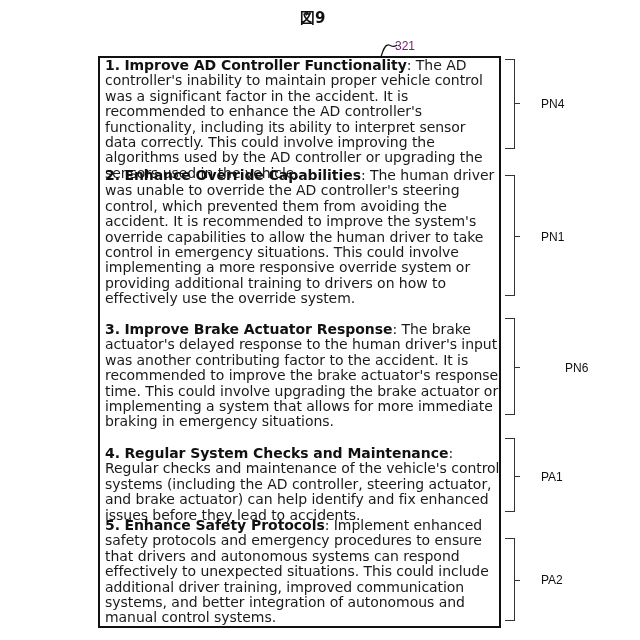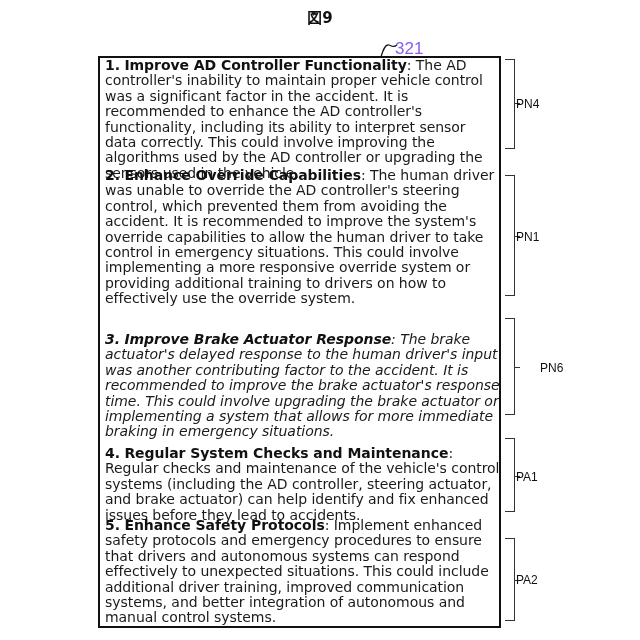--- a/index.html
+++ b/index.html
@@ -13,33 +13,33 @@
       position: relative;
       overflow: hidden;
       font-family: "DejaVu Sans", "Liberation Sans", sans-serif;
       color: #111;
     }
     .fig-title {
       position: absolute;
       left: 300px;
       top: 9px;
       width: 40px;
-      text-align: center;
+      text-align: left;
       font-family: "DejaVu Sans", sans-serif;
       font-weight: bold;
       font-size: 15px;
       color: #111;
     }
     .ref-label {
       position: absolute;
       left: 395px;
       top: 39px;
       font-family: "Liberation Sans", sans-serif;
-      font-size: 17px;
-      color: #8b5cf6;
+      font-size: 12px;
+      color: #701a75;
     }
     .ref-leader {
       position: absolute;
       left: 380px;
       top: 40px;
       width: 18px;
       height: 18px;
     }
     .main-box {
       position: absolute;
@@ -76,21 +76,21 @@
     }
     .bracket-tick {
       position: absolute;
       left: 515px;
       width: 5px;
       height: 0;
       border-top: 1.5px solid #333;
     }
     .bracket-label {
       position: absolute;
-      left: 516px;
+      left: 541px;
       font-family: "Liberation Sans", sans-serif;
       font-size: 12px;
       color: #111;
       line-height: 14px;
     }
   </style>
 </head>
 <body>
 
 <div class="fig-title">図9</div>
@@ -111,21 +111,21 @@
 <div class="bracket-label" style="top:97px;">PN4</div>
 
 <div class="item" style="top:168px;">
   <span class="head">2.</span>
   <span class="head">Enhance Override Capabilities</span><span>: The human driver was unable to override the AD controller's steering control, which prevented them from avoiding the accident. It is recommended to improve the system's override capabilities to allow the human driver to take control in emergency situations. This could involve implementing a more responsive override system or providing additional training to drivers on how to effectively use the override system.</span>
 </div>
 <div class="bracket" style="top:175px;height:121px;"></div>
 <div class="bracket-tick" style="top:236px;"></div>
 <div class="bracket-label" style="top:230px;">PN1</div>
 
-<div class="item" style="top:332px;font-style:italic;">
+<div class="item" style="top:322px;">
   <span class="head">3.</span>
   <span class="head">Improve Brake Actuator Response</span><span>: The brake actuator's delayed response to the human driver's input was another contributing factor to the accident. It is recommended to improve the brake actuator's response time. This could involve upgrading the brake actuator or implementing a system that allows for more immediate braking in emergency situations.</span>
 </div>
 <div class="bracket" style="top:318px;height:97px;"></div>
 <div class="bracket-tick" style="top:367px;"></div>
 <div class="bracket-label" style="top:361px;margin-left:24px;">PN6</div>
 
 <div class="item" style="top:446px;">
   <span class="head">4.</span>
   <span class="head">Regular System Checks and Maintenance</span><span>: Regular checks and maintenance of the vehicle's control systems (including the AD controller, steering actuator, and brake actuator) can help identify and fix enhanced issues before they lead to accidents.</span>

